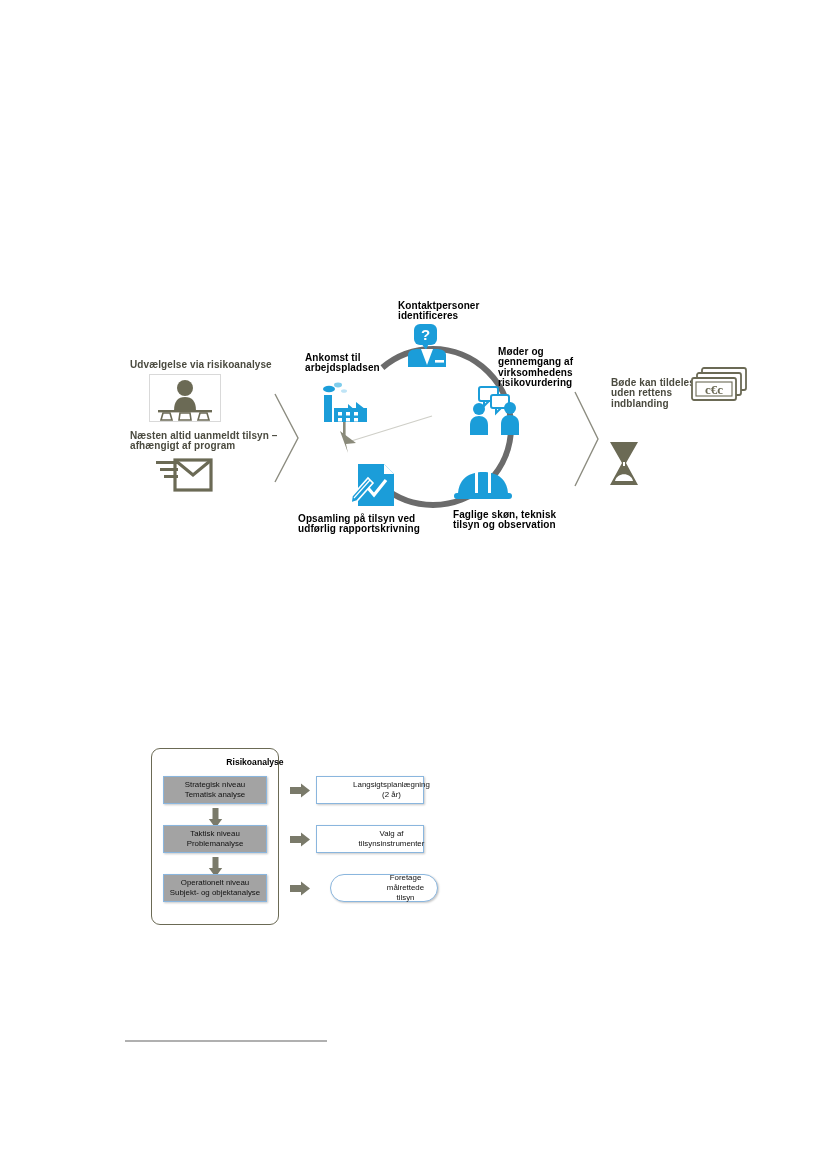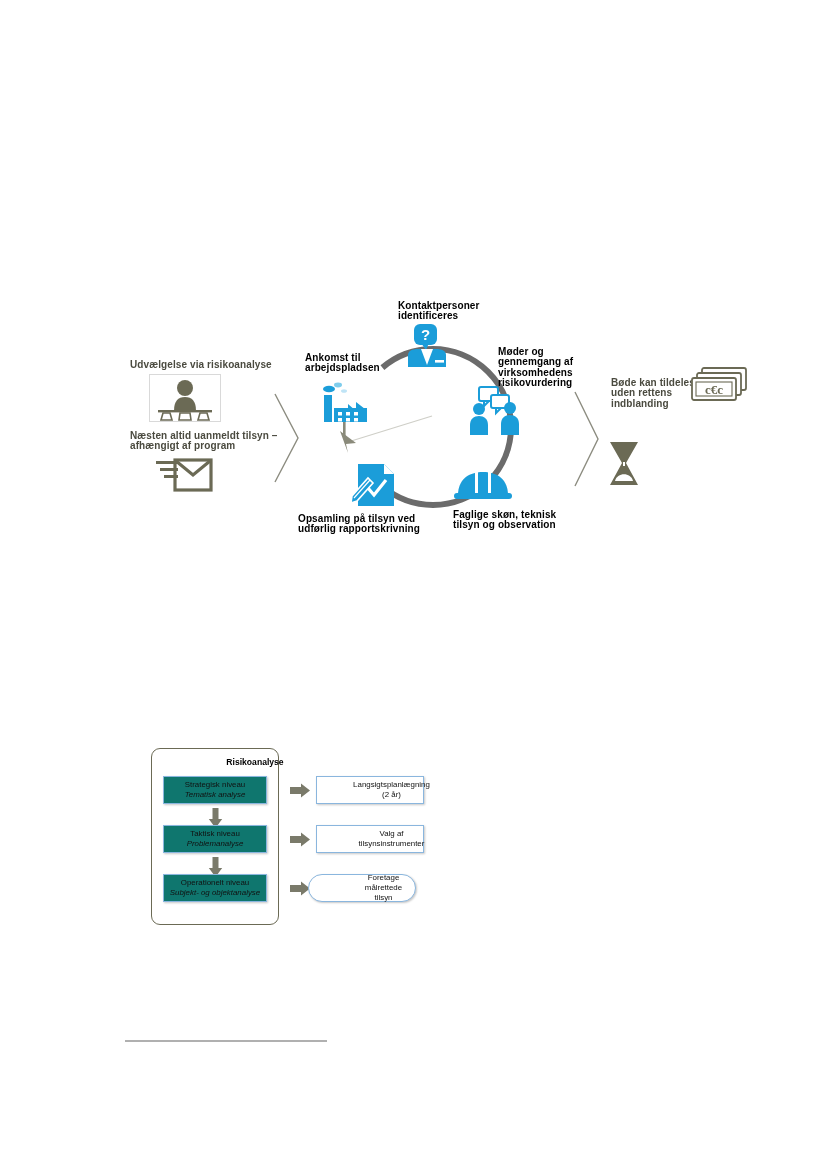--- a/index.html
+++ b/index.html
@@ -53,29 +53,29 @@
     font-weight:bold;
     font-size:8.6px;
     color:#000;
     font-family:"Liberation Sans", sans-serif;
     margin-left:40px;
   }
   .lvlbox{
     position:absolute;
     border:1px solid #8ab6de;
     box-sizing:border-box;
-    background:#0f766e;
+    background:#a3a3a3;
     display:flex;
     flex-direction:column;
     align-items:center;
     justify-content:center;
     box-shadow:1px 1px 2px rgba(0,0,0,.22);
   }
   .lvlbox .l1{font-size:7.9px;line-height:10px;color:#111;font-family:"Liberation Sans", sans-serif;}
-  .lvlbox .l2{font-size:7.9px;line-height:10px;color:#111;font-style:italic;font-family:"Liberation Sans", sans-serif;}
+  .lvlbox .l2{font-size:7.9px;line-height:10px;color:#111;font-family:"Liberation Sans", sans-serif;}
   .outbox{
     position:absolute;
     border:1px solid #8ab6de;
     box-sizing:border-box;
     background:#fff;
     display:flex;
     flex-direction:column;
     align-items:center;
     justify-content:center;
     box-shadow:1px 1px 2px rgba(0,0,0,.22);
@@ -307,21 +307,21 @@
 
     <div class="lvlbox" style="left:163px;top:139px;width:104px;height:28px;">
       <div class="l1">Operationelt niveau</div>
       <div class="l2">Subjekt- og objektanalyse</div>
     </div>
     <div class="abs" style="left:289px;top:146px;width:22px;height:15px;">
       <svg width="22" height="15" viewBox="0 0 22 15">
         <path d="M1 4 L12 4 L12 0.5 L21 7.5 L12 14.5 L12 11 L1 11 Z" fill="#7a7a6a"></path>
       </svg>
     </div>
-    <div class="outbox" style="left:308px;top:139px;width:108px;height:28px;border-radius:14px;">
+    <div class="outbox" style="left:330px;top:139px;width:108px;height:28px;border-radius:14px;">
       <div class="l1">Foretage målrettede</div>
       <div class="l2">tilsyn</div>
     </div>
   </div>
 
   <div class="footnote-rule"></div>
 
 </div>
 
 </body></html>

